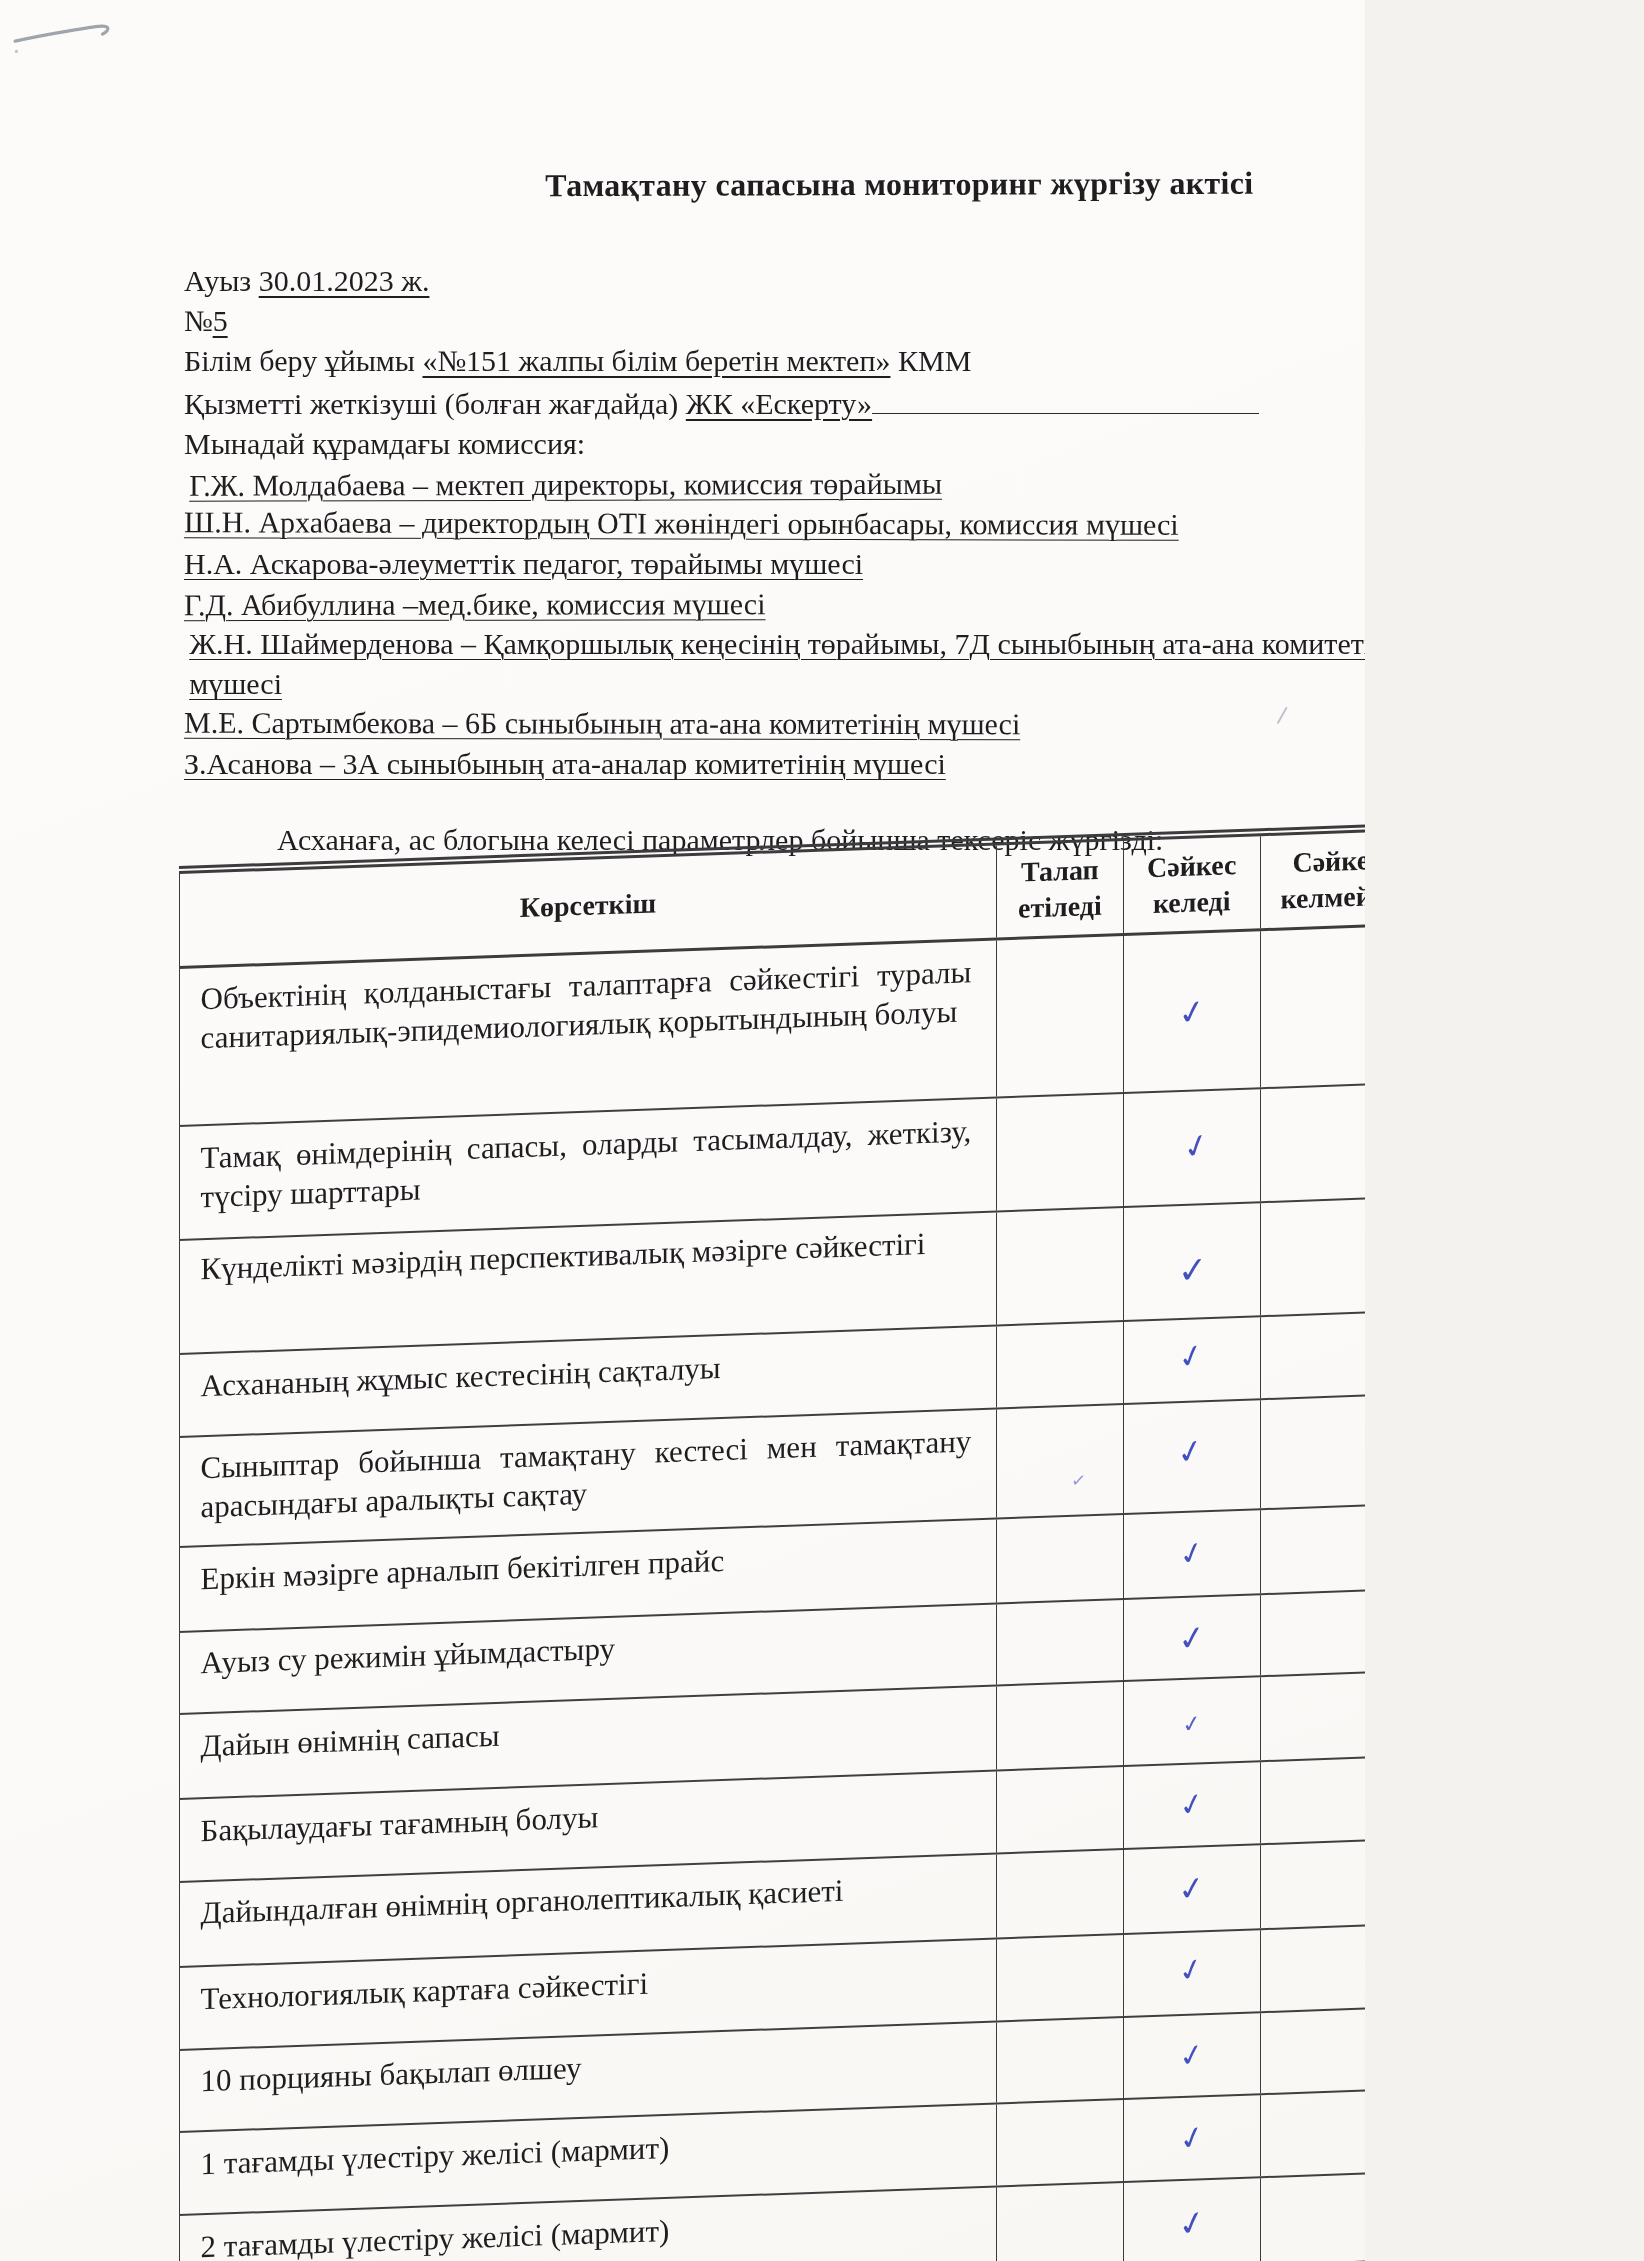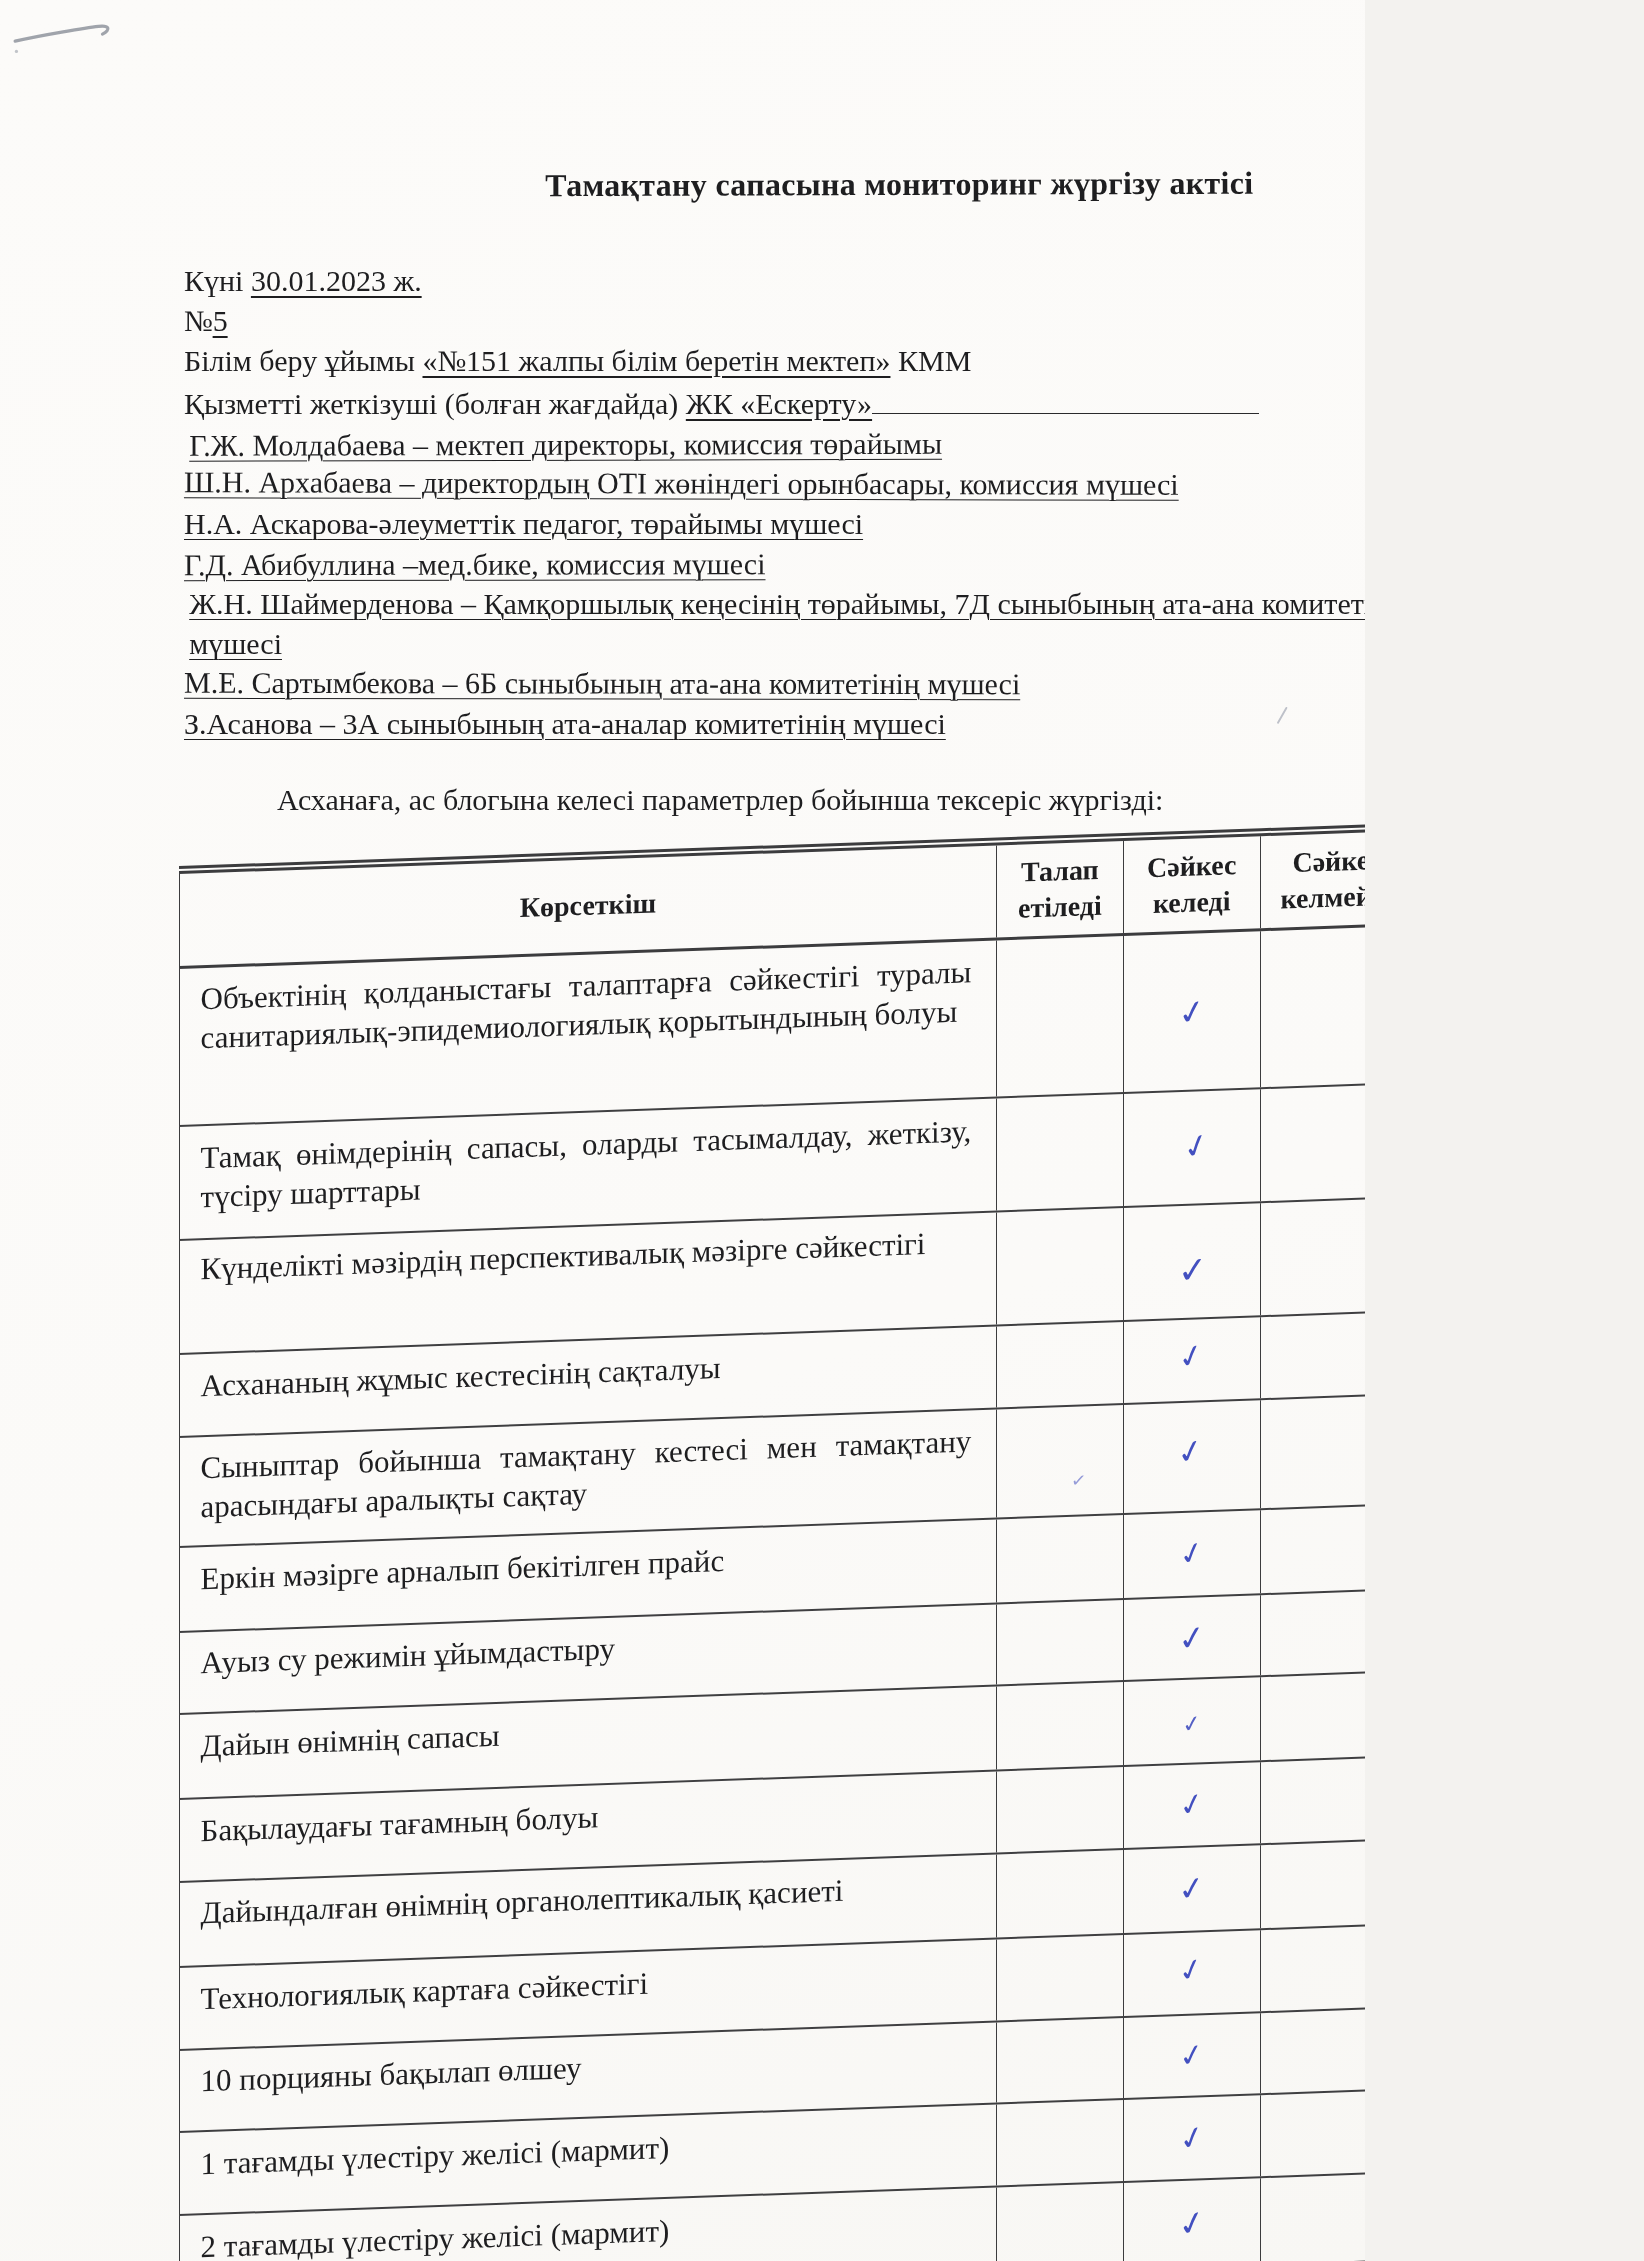--- a/index.html
+++ b/index.html
@@ -183,35 +183,36 @@
     <path d="M178,4 L181,190" fill="none" stroke="#cccdcf" stroke-width="3"></path>
     <path d="M18,142 C70,125 130,118 179,118" fill="none" stroke="#b8b9bc" stroke-width="4" stroke-linecap="round"></path>
     <path d="M120,222 C150,214 170,212 185,214" fill="none" stroke="#d8d8d6" stroke-width="10" opacity="0.7"></path>
   </svg>
 
   <div class="content">
     <h1 class="title">Тамақтану сапасына мониторинг жүргізу актісі</h1>
 
     <div class="fields">
       <div class="line">
-        <span>Күні</span>
+        <span>Ауыз</span>
         <span class="u">30.01.2023 ж.</span>
       </div>
       <div class="line">
         <span>№</span><span class="u num-blank">5</span>
       </div>
       <div class="line">
         <span>Білім беру ұйымы</span>
         <span class="u">«№151 жалпы білім беретін мектеп»</span>
         <span>КММ</span>
       </div>
       <div class="line">
         <span>Қызметті жеткізуші (болған жағдайда)</span>
         <span class="u">ЖК «Ескерту»</span><span class="blank-underline"></span>
       </div>
+      <div class="line">Мынадай құрамдағы комиссия:</div>
 
       <div>
         <div class="commission-item">Г.Ж. Молдабаева – мектеп директоры, комиссия төрайымы</div>
         <div class="commission-item">Ш.Н. Архабаева – директордың ОТІ жөніндегі орынбасары, комиссия мүшесі</div>
         <div class="commission-item">Н.А. Аскарова-әлеуметтік педагог, төрайымы мүшесі</div>
         <div class="commission-item">Г.Д. Абибуллина –мед.бике, комиссия мүшесі</div>
         <div class="commission-item">Ж.Н. Шаймерденова – Қамқоршылық кеңесінің төрайымы, 7Д сыныбының ата-ана комитеті мүшесі</div>
         <div class="commission-item">М.Е. Сартымбекова – 6Б сыныбының ата-ана комитетінің мүшесі</div>
         <div class="commission-item">З.Асанова – 3А сыныбының ата-аналар комитетінің мүшесі</div>
       </div>

